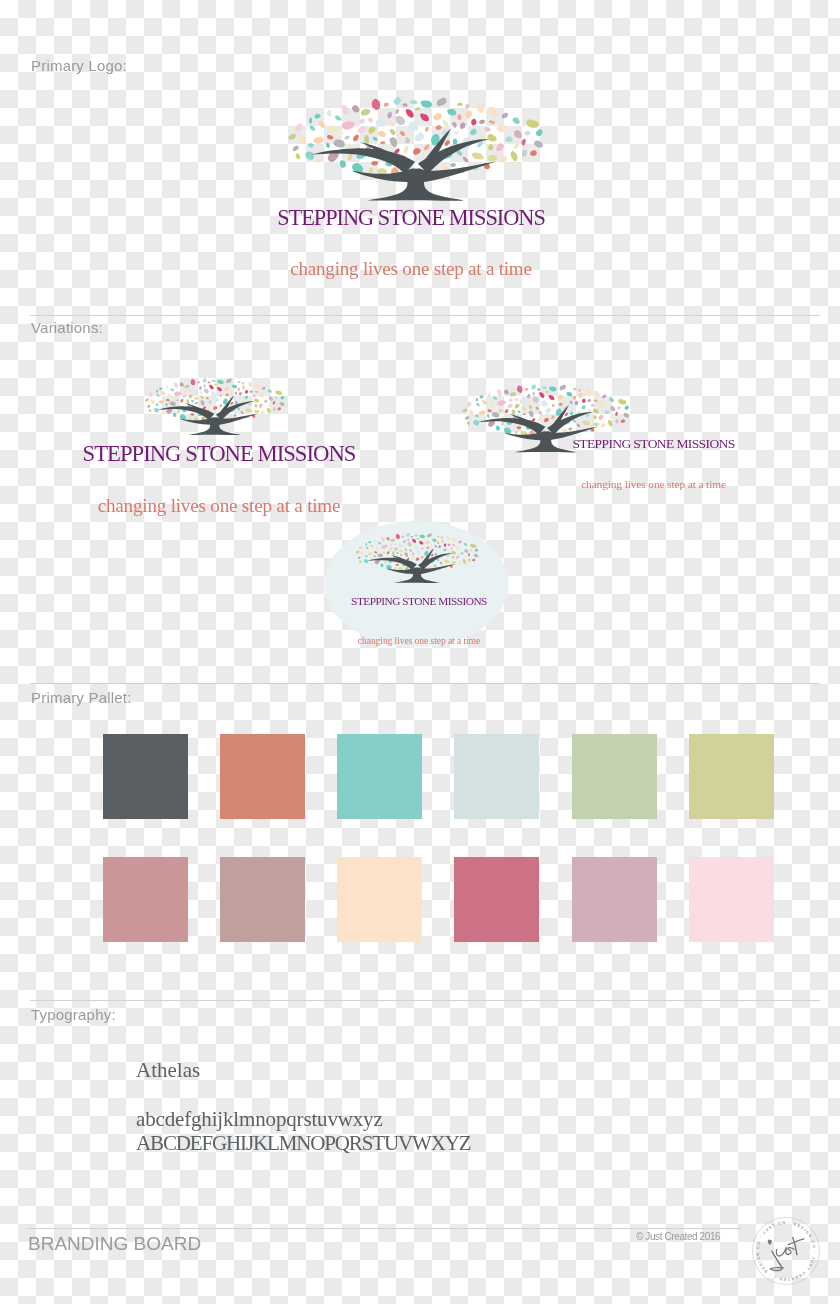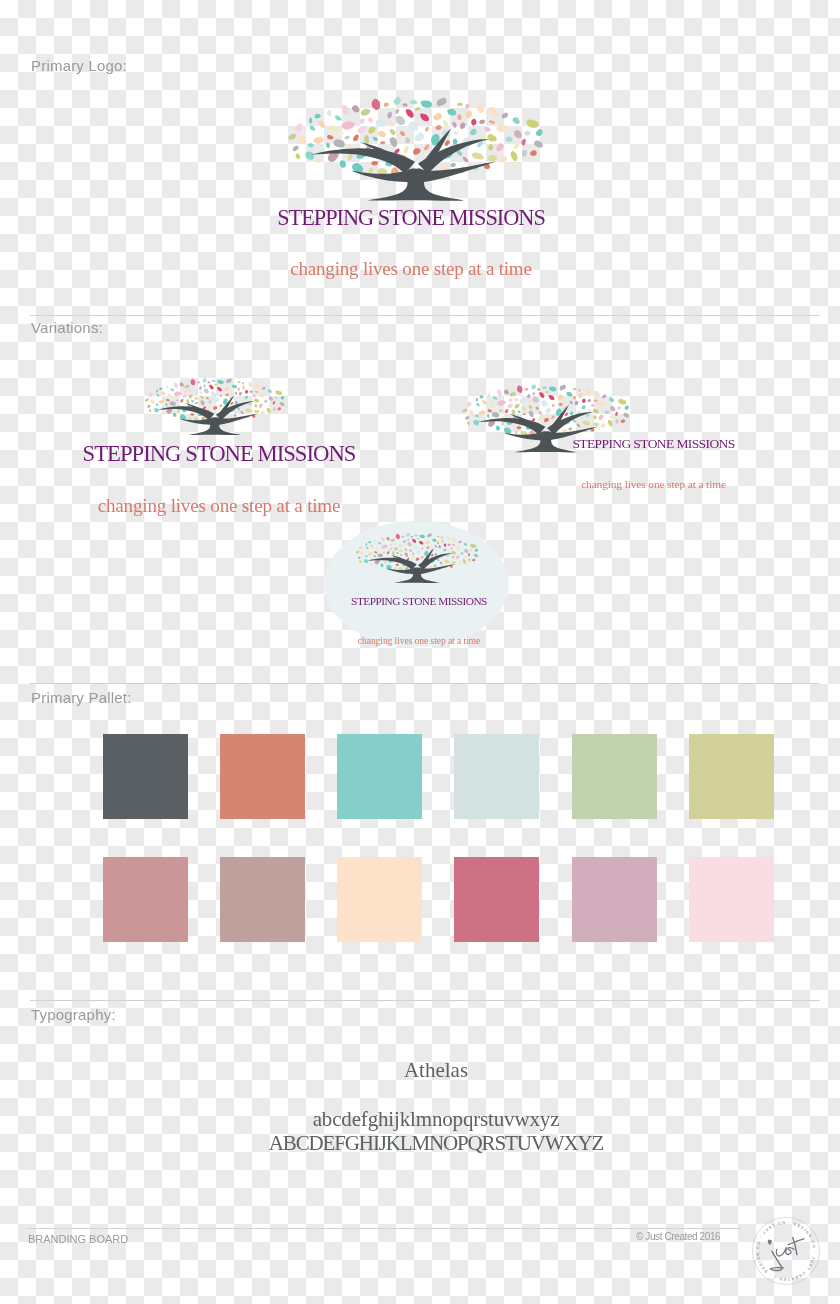--- a/index.html
+++ b/index.html
@@ -15,21 +15,21 @@
     background-position:0 0,18px 18px;
   }
   .board{position:absolute;left:0;top:0;width:840px;height:1304px;}
   .sec-label{position:absolute;font-family:"Liberation Sans",sans-serif;font-weight:400;
              font-size:15px;color:#9a9a9a;letter-spacing:0.2px;white-space:nowrap;line-height:1;}
   .divider{position:absolute;height:1px;background:#d2d2d2;}
   .lk{position:absolute;}
   .logo-name{font-family:"Liberation Serif",serif;color:#701a75;white-space:nowrap;text-align:center;}
   .logo-tag{font-family:"Liberation Serif",serif;color:#d8796a;white-space:nowrap;text-align:center;margin-top:27px;}
   .swatch{position:absolute;}
-  .typo{position:absolute;font-family:"Liberation Serif",serif;color:#5c6165;text-align:center;white-space:nowrap;}
+  .typo{position:absolute;font-family:"Liberation Serif",serif;color:#5c6165;text-align:left;white-space:nowrap;}
   .foot{position:absolute;font-family:"Liberation Sans",sans-serif;color:#9b9b9b;white-space:nowrap;}
 </style>
 </head>
 <body>
 
 <svg width="0" height="0" style="position:absolute" aria-hidden="true">
     <defs>
       <symbol id="tree" viewBox="0 0 262 115">
         <path fill="#6fcdc0" d="M155.4 60.7C155.2 59.8 155.9 58.3 156.5 57.4C157.2 56.5 158.4 55.7 159.5 55.3C160.6 54.8 162.1 54.6 163.3 54.8C164.4 55.0 165.7 55.6 166.4 56.3C167.2 57.1 167.9 58.4 167.7 59.4C167.5 60.4 166.3 61.6 165.3 62.3C164.3 63.0 162.8 63.5 161.6 63.6C160.4 63.7 159.0 63.5 157.9 63.0C156.9 62.6 155.6 61.6 155.4 60.7Z"></path>
         <path fill="#8ad5ca" d="M185.6 39.6C185.1 39.2 184.9 38.1 185.1 37.4C185.2 36.6 185.9 35.8 186.5 35.1C187.2 34.5 188.2 33.6 188.9 33.5C189.7 33.5 190.4 34.2 190.8 34.8C191.3 35.3 191.8 36.0 191.8 36.7C191.7 37.5 191.1 38.7 190.4 39.3C189.7 39.9 188.6 40.1 187.8 40.1C187.0 40.2 186.0 40.1 185.6 39.6Z"></path>
@@ -233,21 +233,21 @@
     </div>
 
   <div class="divider" style="left:30px;top:1000px;width:790px;"></div>
   <div class="sec-label" style="left:31px;top:1006.5px;">Typography:</div>
 
   <div class="typo" style="left:136px;top:1059.5px;width:600px;font-size:21px;line-height:1;">Athelas</div>
   <div class="typo" style="left:136px;top:1109px;width:600px;font-size:21px;letter-spacing:-0.16px;line-height:1;">abcdefghijklmnopqrstuvwxyz</div>
   <div class="typo" style="left:136px;top:1132.5px;width:600px;font-size:21px;letter-spacing:-1.14px;line-height:1;">ABCDEFGHIJKLMNOPQRSTUVWXYZ</div>
 
   <div class="divider" style="left:27px;top:1228px;width:714px;"></div>
-  <div class="foot" style="left:28px;top:1234px;font-size:11px;letter-spacing:0px;line-height:1;">BRANDING BOARD</div>
+  <div class="foot" style="left:28px;top:1234px;font-size:19px;letter-spacing:0px;line-height:1;">BRANDING BOARD</div>
   <div class="foot" style="left:636px;top:1232px;font-size:10px;letter-spacing:-0.4px;line-height:1;">© Just Created 2016</div>
 
   <div class="lk" style="left:752.3px;top:1217.2px;width:68px;height:68px;">
     <svg width="68" height="68" viewBox="0 0 68 68">
       <defs>
           <path id="stampring" d="M 34 6.9 A 27.1 27.1 0 1 1 33.98 6.9"></path>
         </defs>
       <circle cx="34" cy="34" r="33.5" fill="none" stroke="#bcc0c3" stroke-width="0.55"></circle>
       <text font-family="Liberation Sans, sans-serif" font-size="3.8" font-weight="700" fill="#9ba0a5" letter-spacing="1.3">
         <textPath href="#stampring" startOffset="1.5%" id="stamp-ring-path">· DESIGN CO · JUST CREATED · · DESIGN CO · JUST CREATED ·</textPath>

